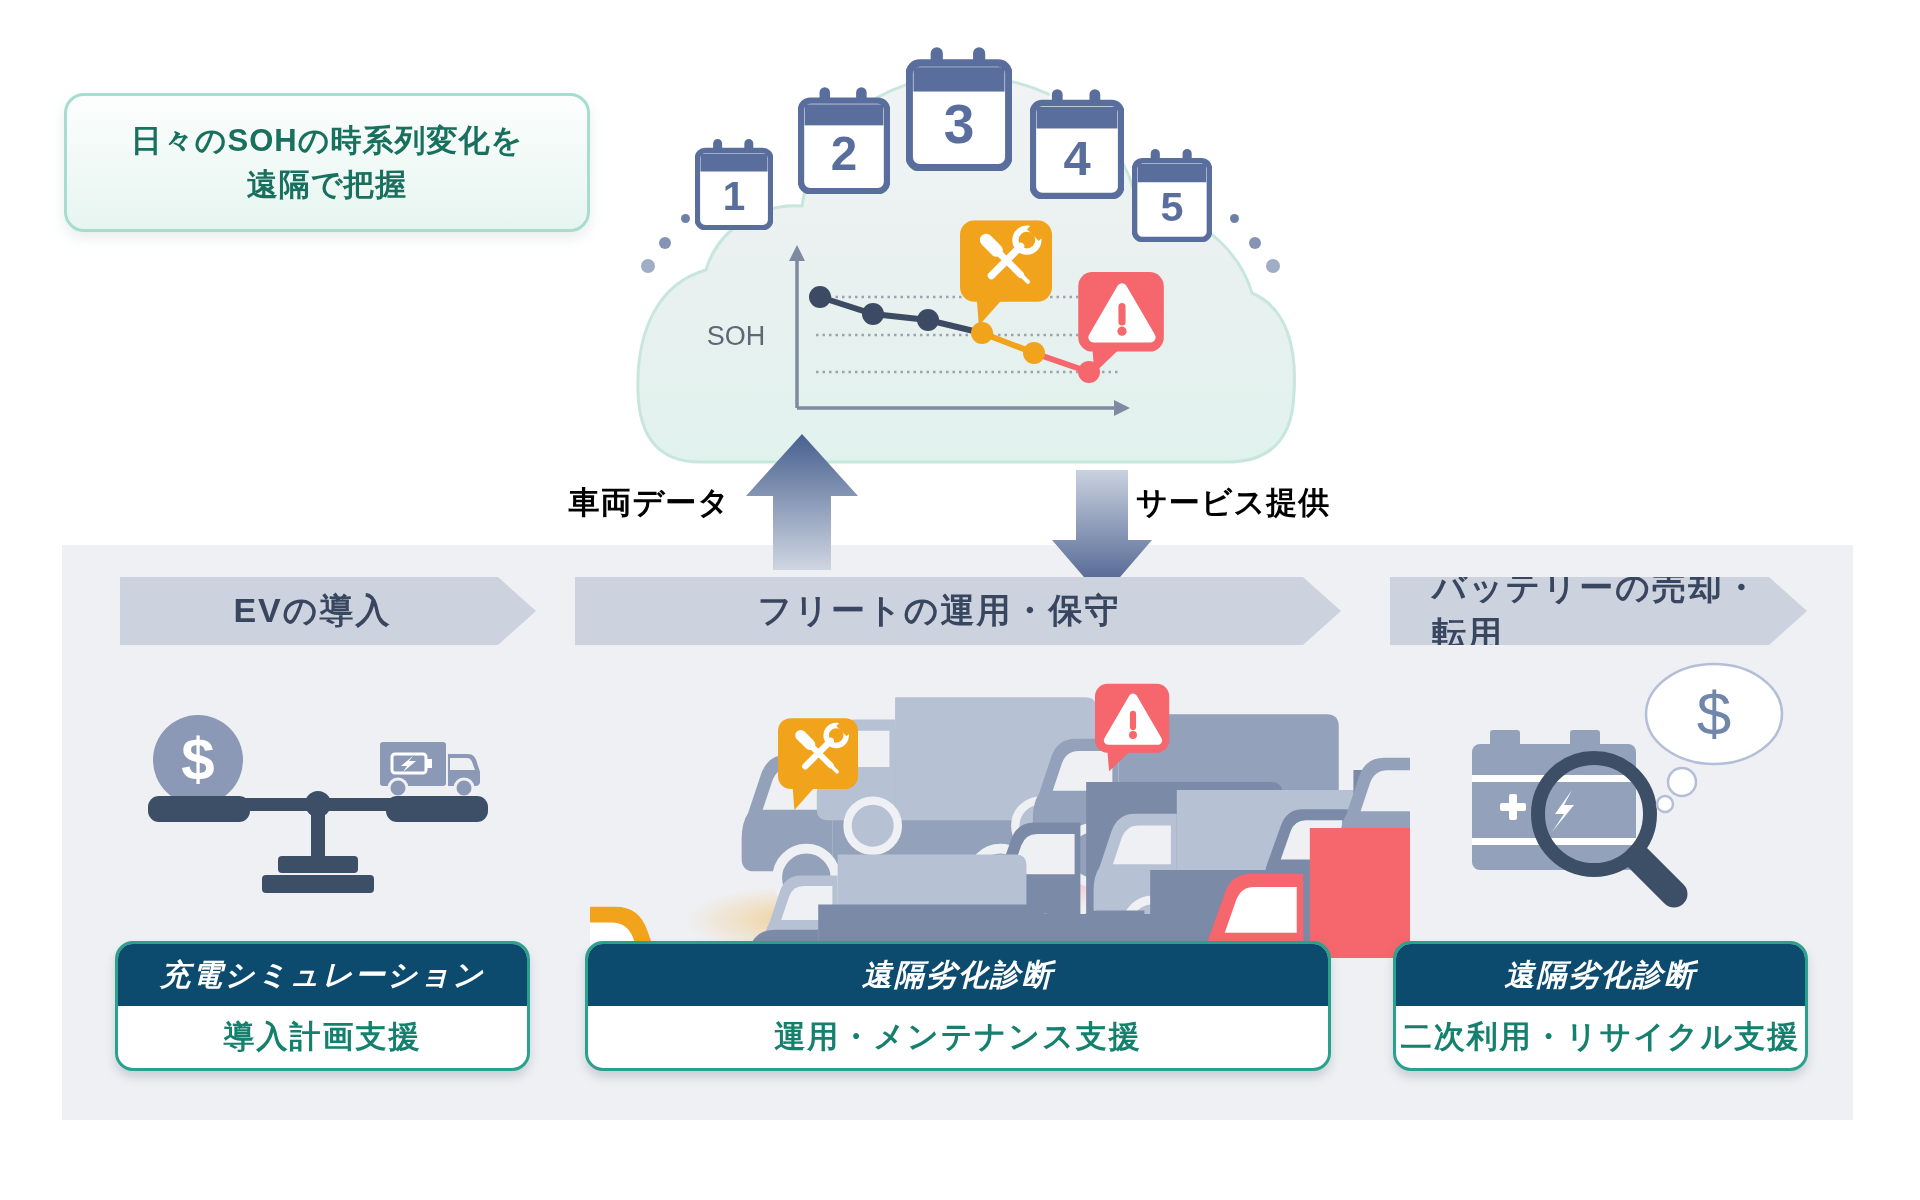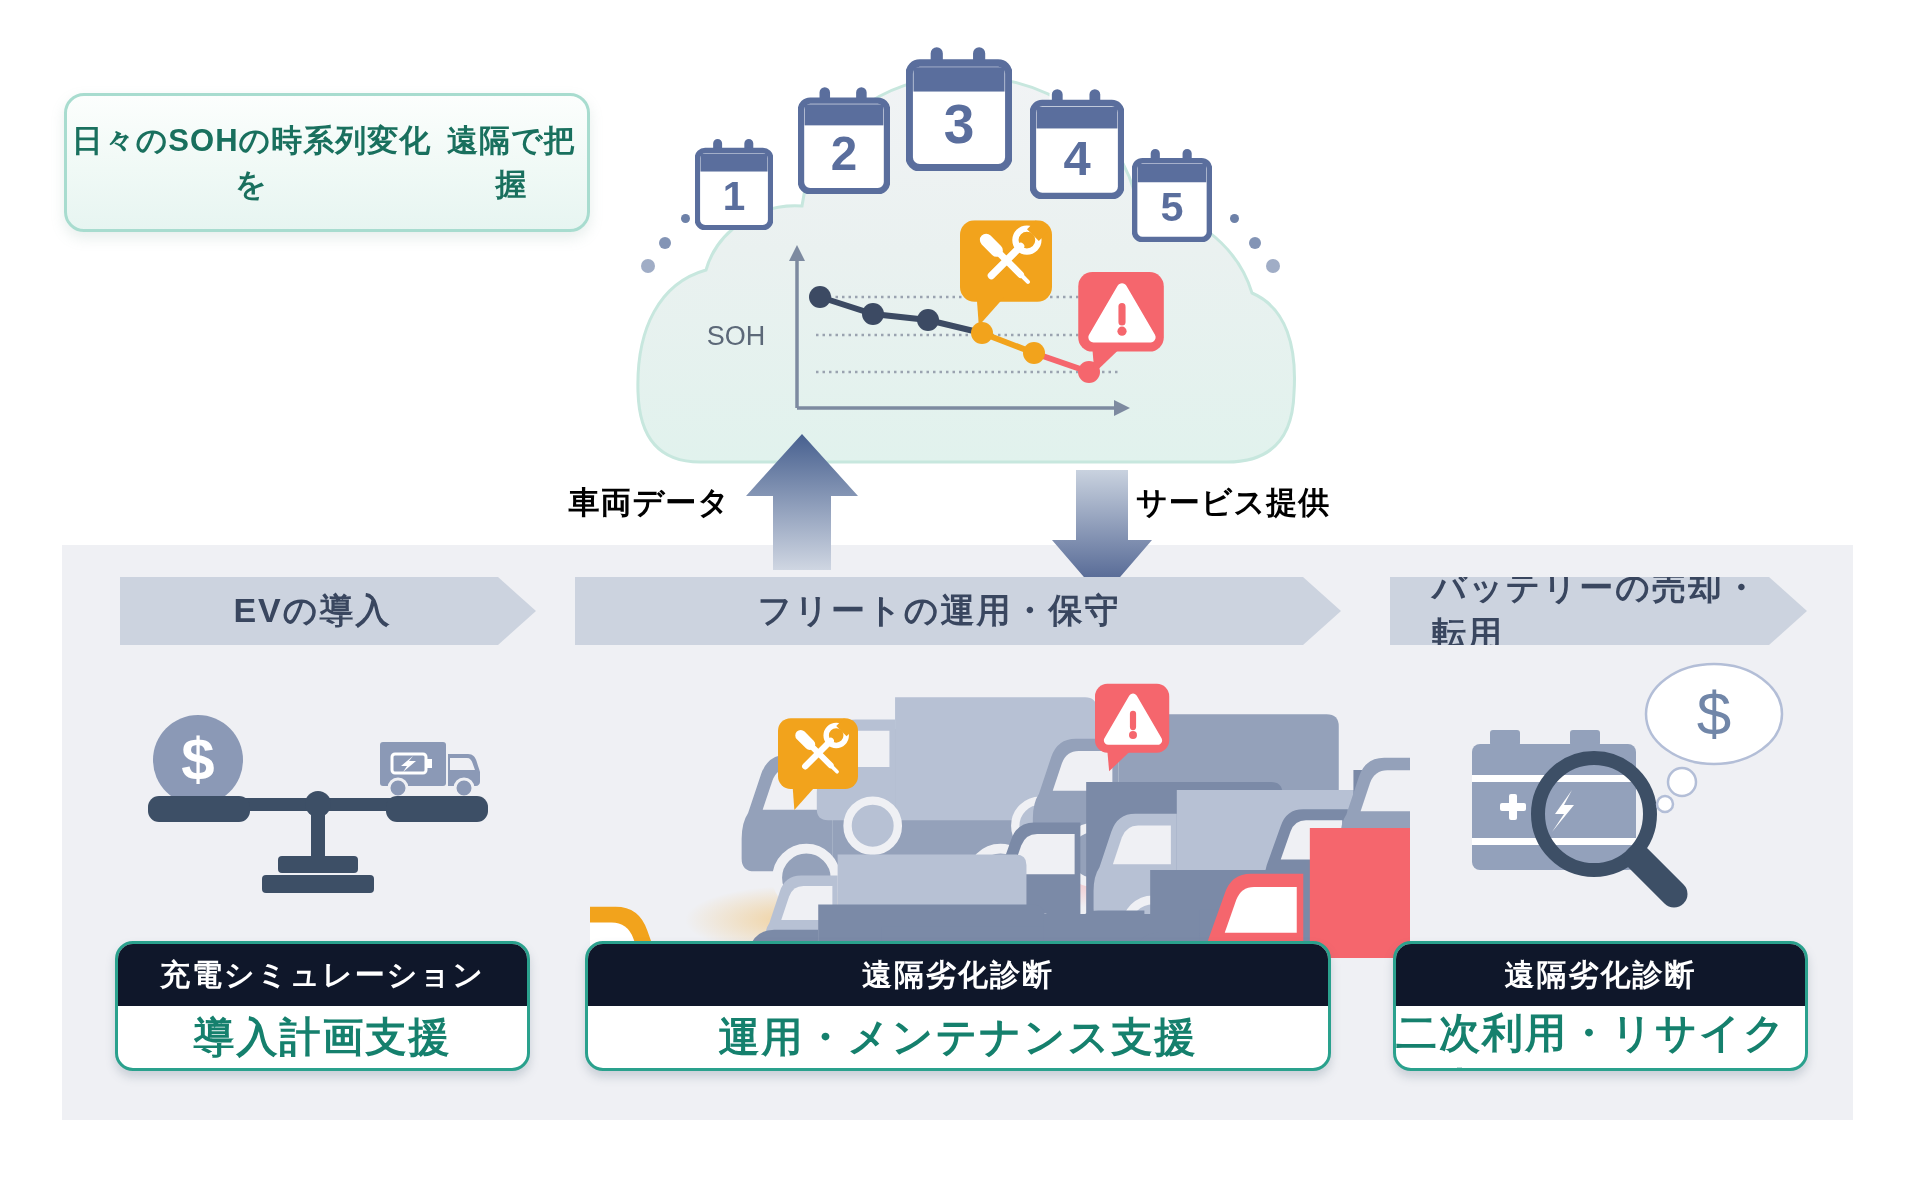--- a/index.html
+++ b/index.html
@@ -7,21 +7,21 @@
     width:1920px;height:1200px;position:relative;overflow:hidden;background:#ffffff;
     font-family:"Liberation Sans","DejaVu Sans",sans-serif;
   }
   .abs{position:absolute;}
   
   .note-box{
     left:64px;top:93px;width:526px;height:139px;box-sizing:border-box;
     border:3px solid #A8DCCF;border-radius:20px;
     background:linear-gradient(180deg,#fcfefd 0%,#f2faf7 45%,#e7f5f1 100%);
     box-shadow:0 6px 14px rgba(120,160,150,0.18);
-    display:flex;flex-direction:row;align-items:center;justify-content:center;
+    display:flex;flex-direction:column;align-items:center;justify-content:center;
     color:#19705E;font-size:31px;font-weight:bold;line-height:44px;letter-spacing:1px;
     z-index:3;text-align:center;
   }
   
   .dot{border-radius:50%;background:#6D81A8;z-index:2;}
   
   .cal{z-index:4;}
   .cal svg{display:block;width:100%;height:100%;}
   
   .flow-label{color:#000000;font-size:31px;font-weight:bold;z-index:5;letter-spacing:1px;}
@@ -35,26 +35,26 @@
     padding-right:38px;box-sizing:border-box;
   }
   
   .card{
     top:941px;height:130px;box-sizing:border-box;z-index:5;
     border:3px solid #2AA18D;border-radius:18px;background:#ffffff;overflow:hidden;
     box-shadow:0 6px 10px rgba(90,110,130,0.25);
     display:flex;flex-direction:column;
   }
   .card-header{
-    height:62px;background:#0f172a;color:#ffffff;font-size:30px;font-weight:bold;
-    display:flex;align-items:center;justify-content:center;letter-spacing:2px;flex:0 0 auto;
+    height:62px;background:#0c4a6e;color:#ffffff;font-size:30px;font-weight:bold;
+    display:flex;align-items:center;justify-content:center;letter-spacing:2px;flex:0 0 auto;font-style:italic;
   }
   .card-body{
     flex:1;display:flex;align-items:center;justify-content:center;
-    color:#15806D;font-size:41px;font-weight:bold;letter-spacing:2px;
+    color:#15806D;font-size:31px;font-weight:bold;letter-spacing:2px;
   }
   
   .tb{fill:currentColor;}
   .tw{fill:var(--win,#EFF0F4);}
   .twheel{stroke:var(--ring,#EFF0F4);stroke-width:3;}
   svg text{font-family:"Liberation Sans","DejaVu Sans",sans-serif;}
 </style>
 </head>
 <body>
 

